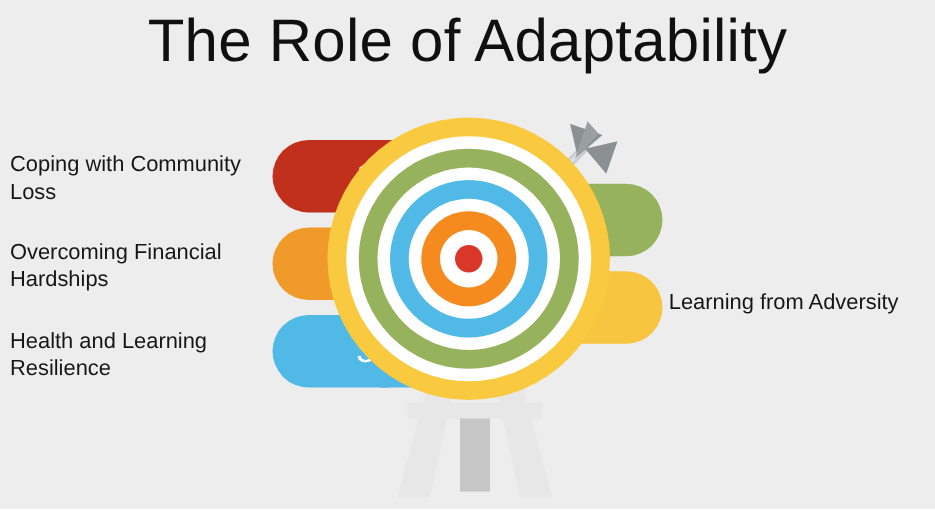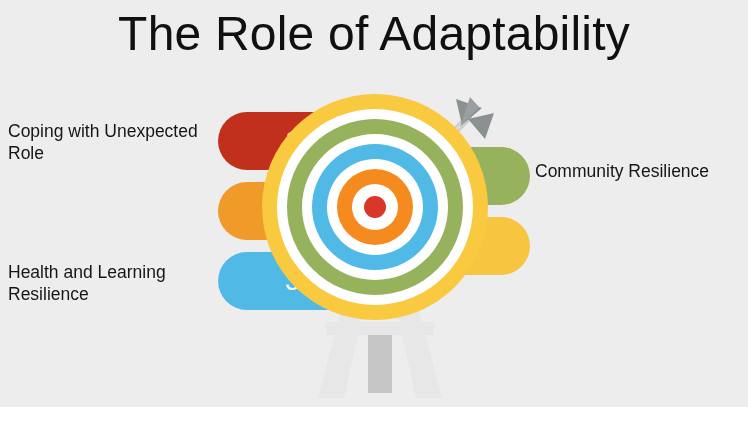--- a/index.html
+++ b/index.html
@@ -190,21 +190,22 @@
   <div class="arrow">
     <svg width="160" height="130" viewBox="0 0 160 130">
       <line x1="27" y1="124" x2="118" y2="33" stroke="#c9cccd" stroke-width="7" stroke-linecap="round"></line>
       <line x1="27" y1="124" x2="118" y2="33" stroke="#dcdedf" stroke-width="3" stroke-linecap="round"></line>
       <polygon points="112,40 106,14 132,23" fill="#8b9193"></polygon>
       <polygon points="118,34 144,28 135,54" fill="#8b9193"></polygon>
       <polygon points="110,42 120,12 129,22" fill="#9aa0a2"></polygon>
     </svg>
   </div>
 
-  <div class="label label-left" style="left:8px; top:120px; width:205px;">Coping with Unexpected Role</div>
+  <div class="label label-left" style="left:8px; top:120px; width:205px;">Coping with Community Loss</div>
+  <div class="label label-left" style="left:8px; top:190px; width:205px;">Overcoming Financial Hardships</div>
   <div class="label label-left" style="left:8px; top:261px; width:205px;">Health and Learning Resilience</div>
 
-  <div class="label label-right" style="left:535px; top:160px; width:210px;">Community Resilience</div>
+  <div class="label label-right" style="left:535px; top:230px; width:212px;">Learning from Adversity</div>
 
   <div class="title">The Role of Adaptability</div>
 
   <div class="bottom-strip"></div>
 </div>
 
 </body></html>

